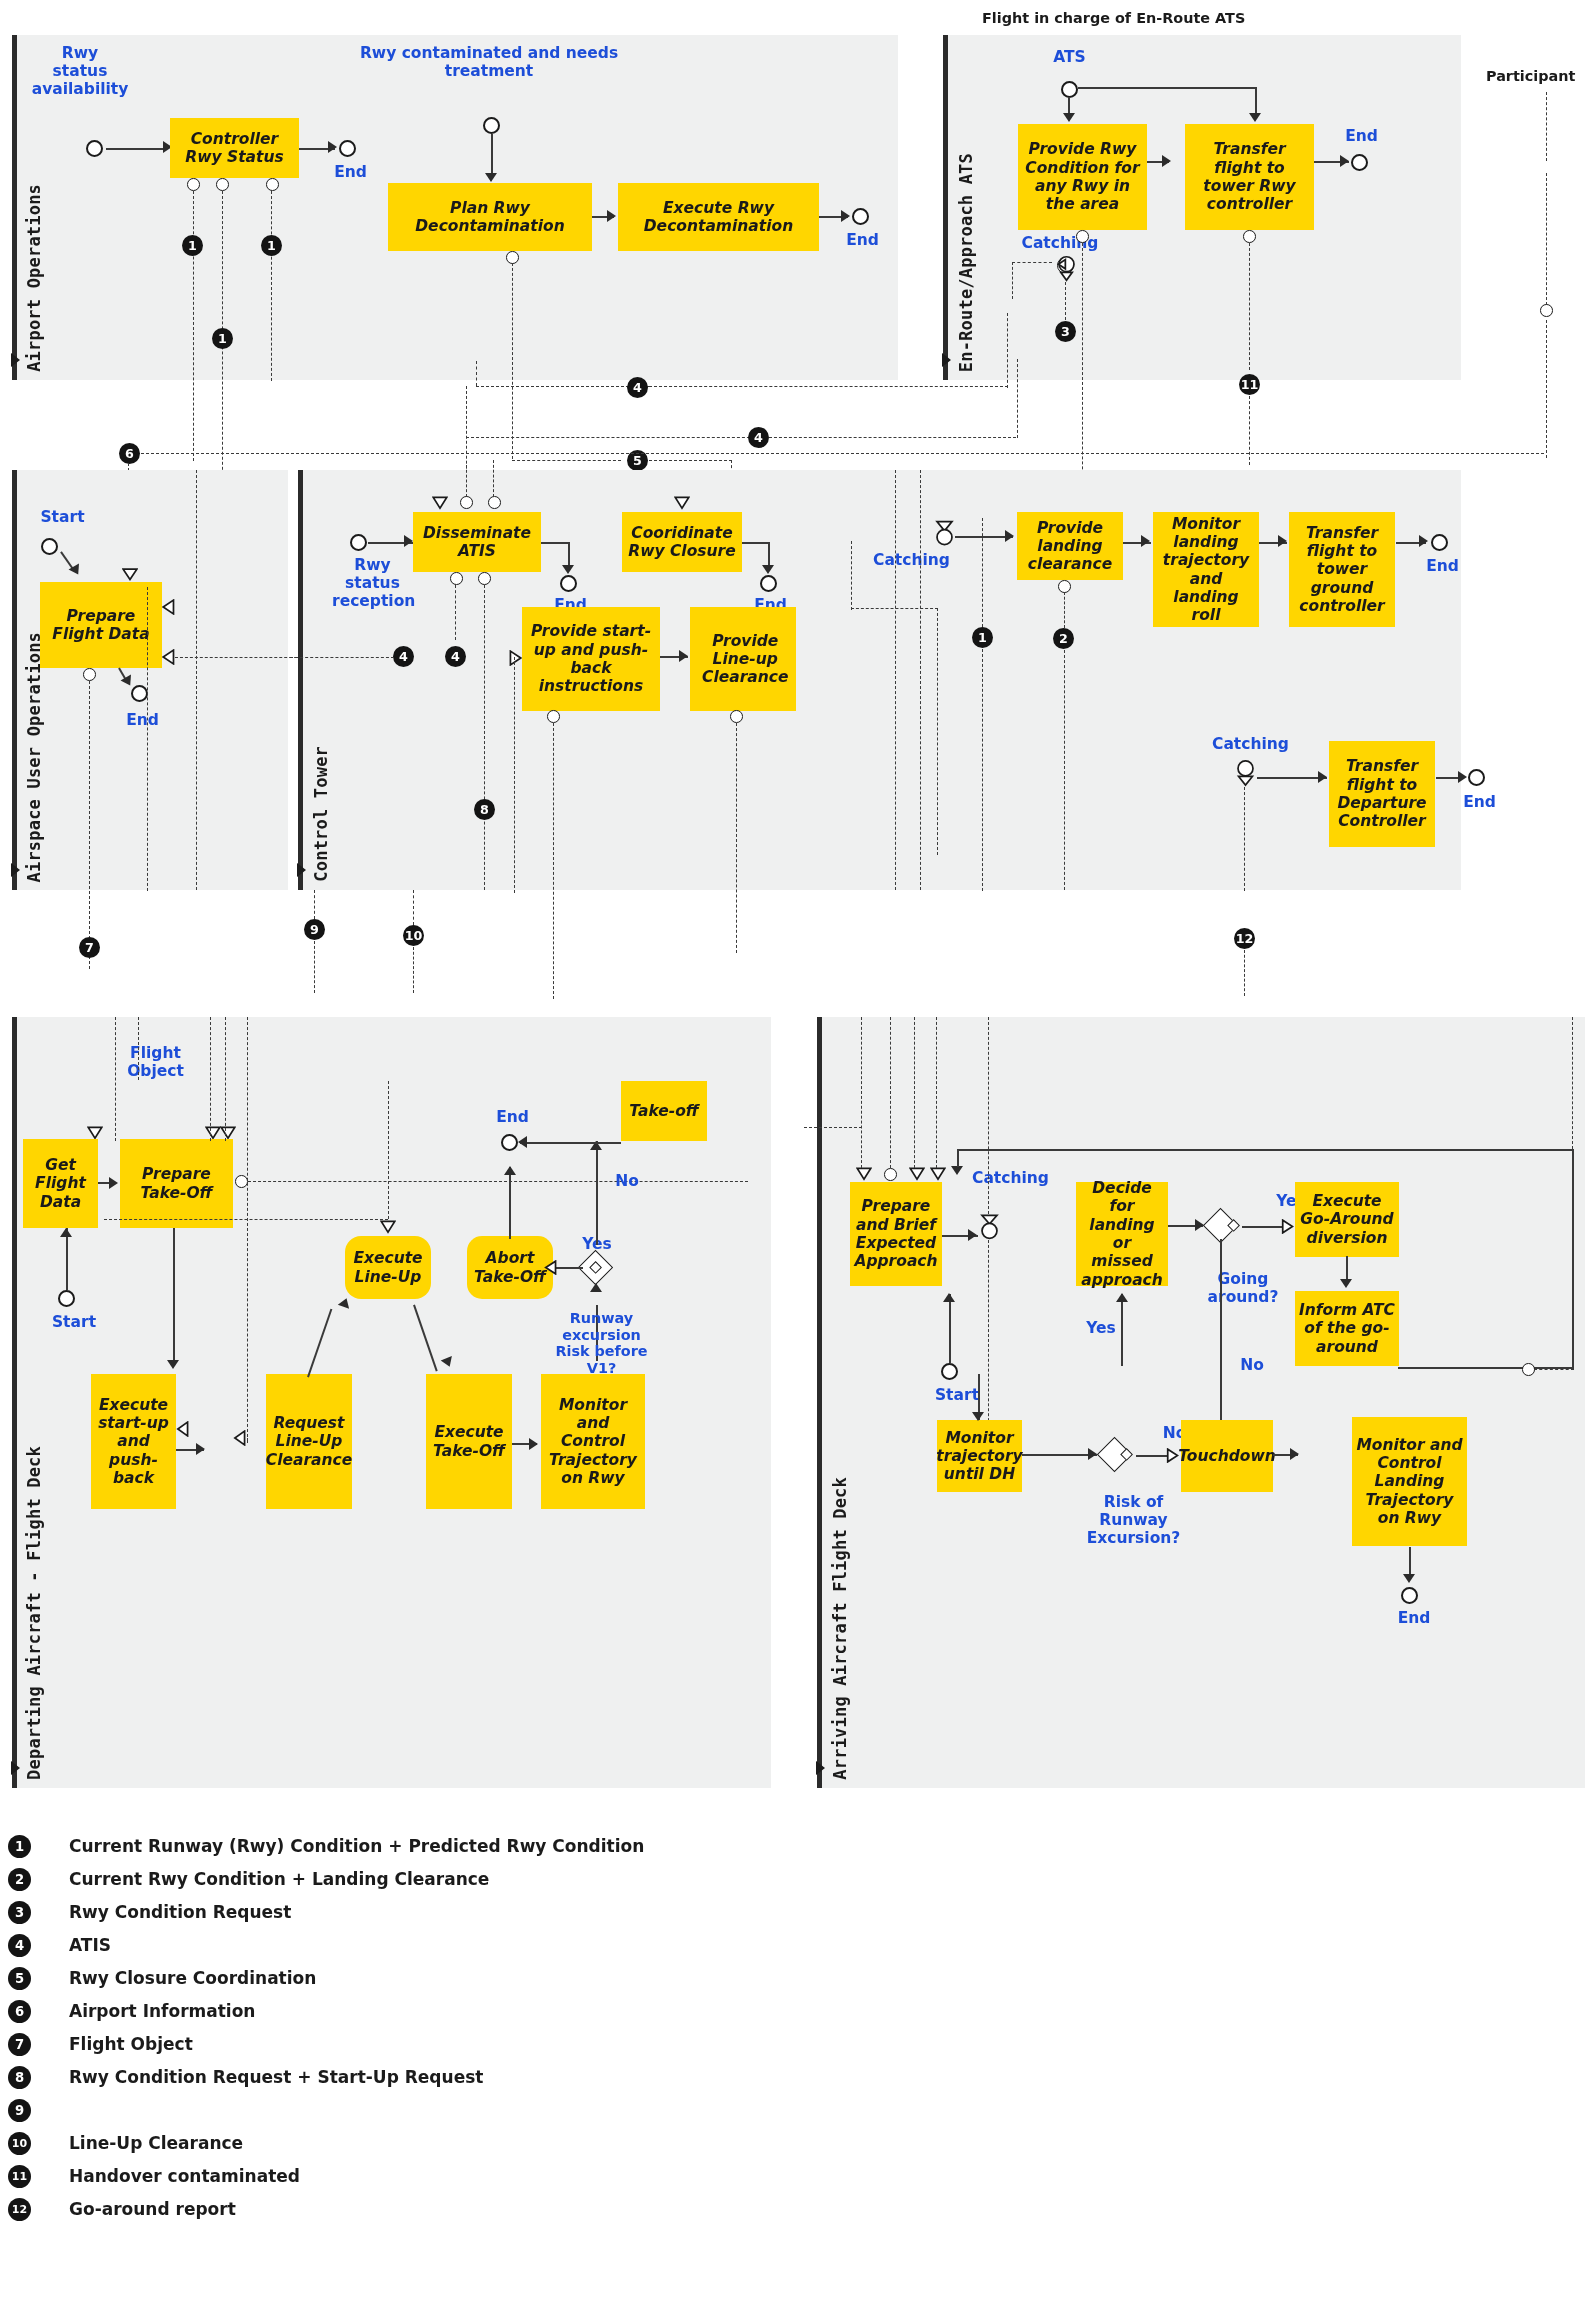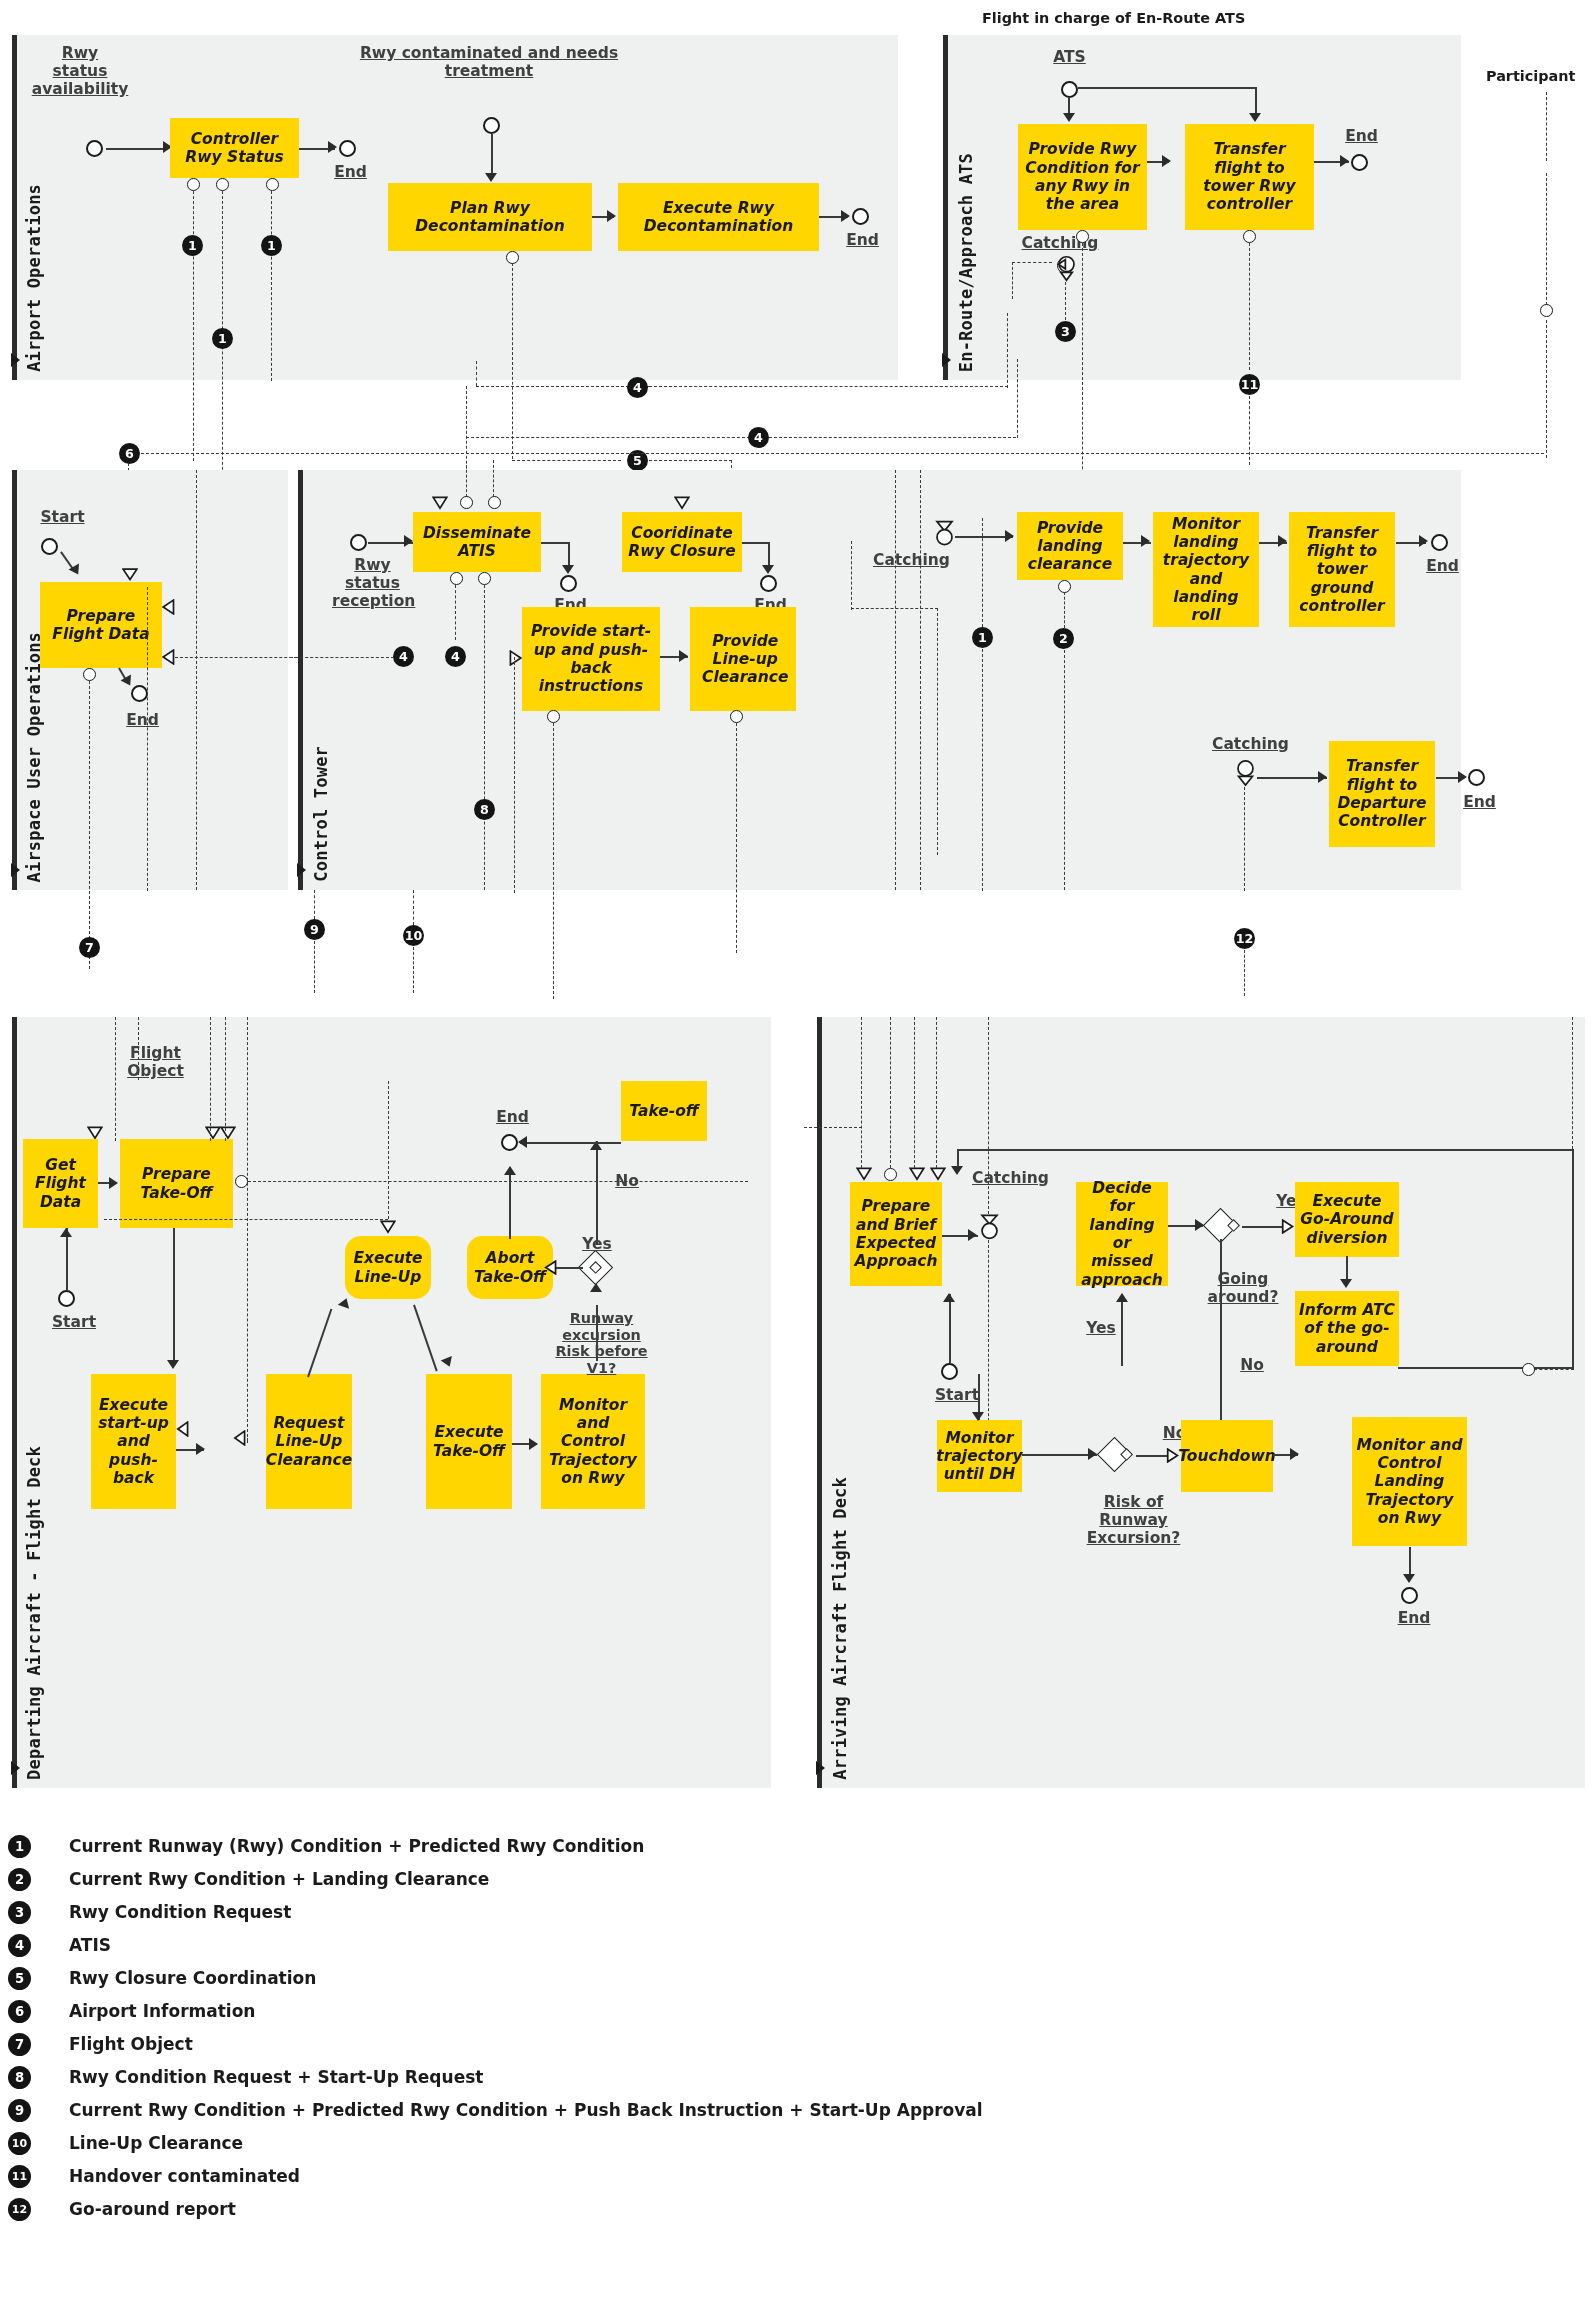--- a/index.html
+++ b/index.html
@@ -20,22 +20,22 @@
 
   
   .task{position:absolute;background:#FFD600;box-sizing:border-box;
         display:flex;align-items:center;justify-content:center;text-align:center;
         font-style:italic;font-weight:bold;font-size:15.5px;line-height:1.18;
         padding:2.3px 3.5px;color:#1a1a1a;
         font-family:"DejaVu Sans","Liberation Sans",sans-serif;}
 
   
   .lbl{position:absolute;font-size:15.5px;line-height:1.16;text-align:center;
-       font-weight:600;color:#404040;white-space:pre;
-       font-family:"DejaVu Sans","Liberation Sans",sans-serif;text-decoration:underline;}
+       font-weight:600;color:#1d4ed8;white-space:pre;
+       font-family:"DejaVu Sans","Liberation Sans",sans-serif;}
   .lbl.small{font-size:14.4px;}
   .hdr{position:absolute;font-size:14.4px;font-weight:bold;white-space:nowrap;
        font-family:"DejaVu Sans","Liberation Sans",sans-serif;}
 
   
   .ev{position:absolute;border-radius:50%;background:#fff;border:1.7px solid #1b1b1b;
       box-sizing:border-box;}
   .ev.sm{width:12.7px;height:12.7px;border-width:1.7px;}
   .ev.md{width:17px;height:17px;border-width:2.3px;}
 
@@ -642,21 +642,20 @@
   <div class="leg-row">
       <div class="leg-num">7</div>
       <div class="leg-txt">Flight Object</div>
     </div>
   <div class="leg-row">
       <div class="leg-num">8</div>
       <div class="leg-txt">Rwy Condition Request + Start-Up Request</div>
     </div>
   <div class="leg-row">
       <div class="leg-num">9</div>
-      <div class="leg-txt">Current Rwy Condition + Predicted Rwy Condition + Push Back Instruction + Start-Up Approval</div>
     </div>
   <div class="leg-row">
       <div class="leg-num two">10</div>
       <div class="leg-txt">Line-Up Clearance</div>
     </div>
   <div class="leg-row">
       <div class="leg-num two">11</div>
       <div class="leg-txt">Handover contaminated</div>
     </div>
   <div class="leg-row">

